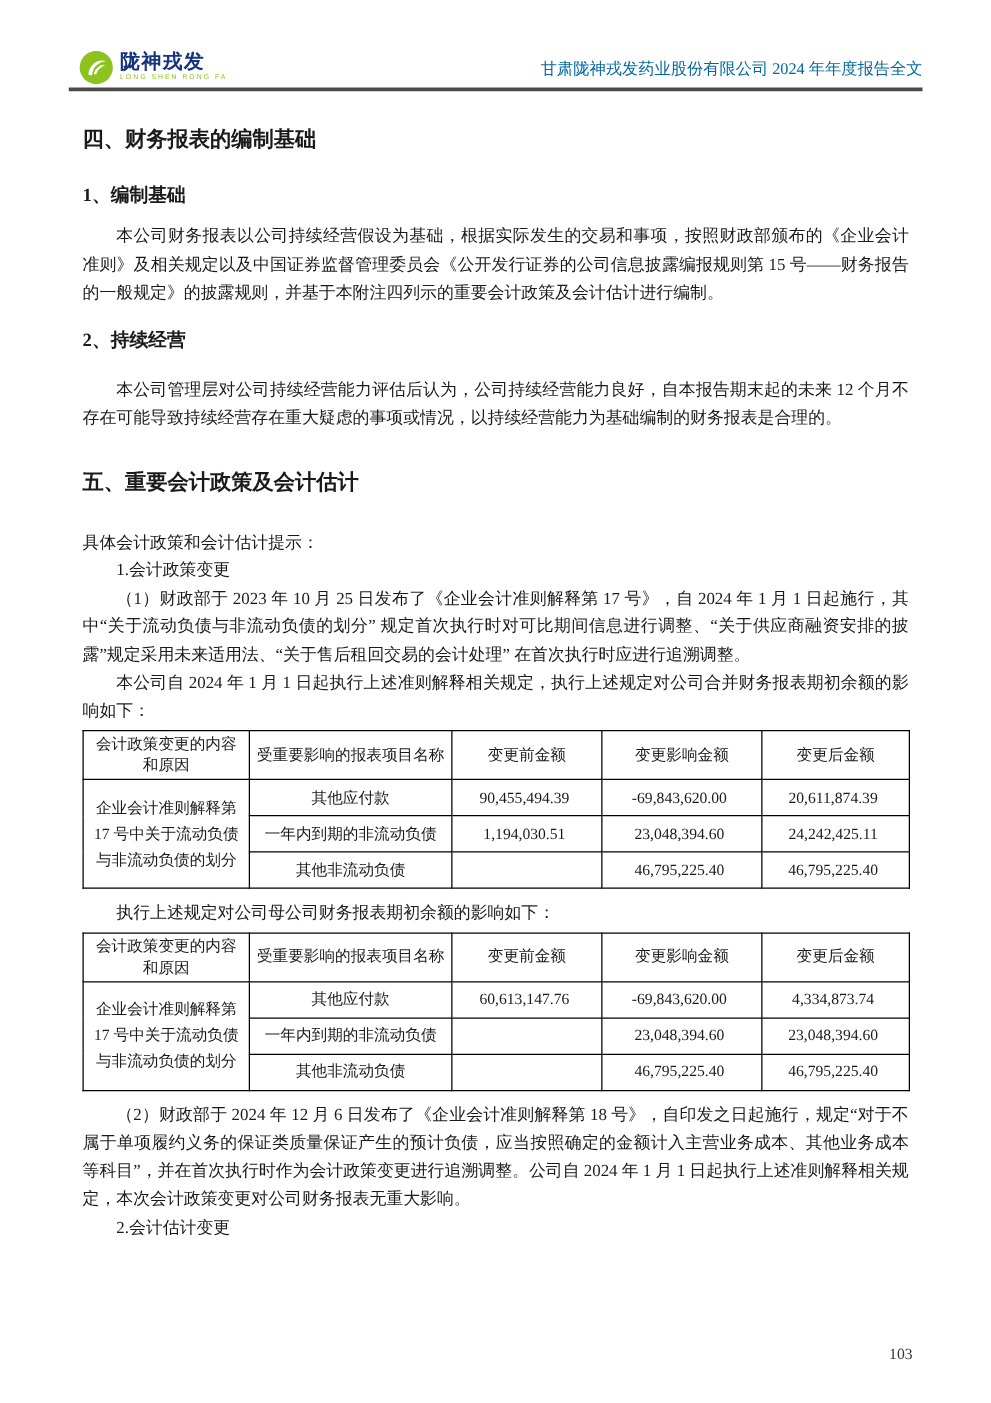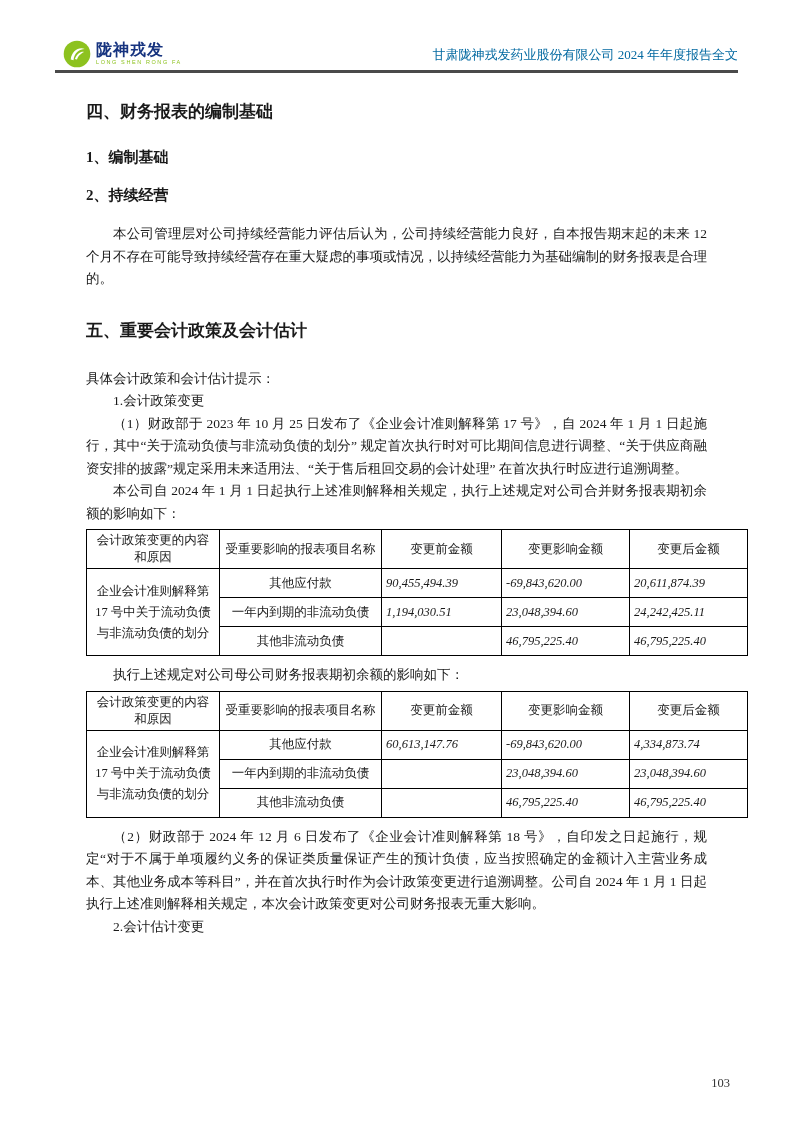--- a/index.html
+++ b/index.html
@@ -47,21 +47,21 @@
     letter-spacing: 1.6px;
     margin-top: 2px;
   }
   .hdr-title {
     font-size: 13px;
     color: #0369a1;
     padding-bottom: 6px;
   }
   
   .content {
-    padding: 0 86px;
+    padding: 0 66px;
     font-size: 13.5px;
     line-height: 22.5px;
     text-align: justify;
   }
   .h-major {
     font-size: 17px;
     font-weight: bold;
     line-height: 23px;
     text-align: left;
   }
@@ -96,23 +96,22 @@
     text-align: center;
     vertical-align: middle;
     overflow: hidden;
   }
   table.policy th {
     font-weight: normal;
     height: 38px;
   }
   table.policy td { height: 29px; }
   table.policy td.num {
-    text-align: left;
+    text-align: center;
     padding-right: 8px;
-    font-style: italic;
   }
   table.policy td.reason {
     text-align: center;
     padding: 2px 6px;
     line-height: 21px;
   }
   col.c1 { width: 133px; }
   col.c2 { width: 162px; }
   col.c3 { width: 120px; }
   col.c4 { width: 128px; }
@@ -144,20 +143,21 @@
       </div>
     </div>
     <div class="hdr-title">甘肃陇神戎发药业股份有限公司 2024 年年度报告全文</div>
   </header>
 
   <main class="content">
 
     <h1 class="h-major h-sec4">四、财务报表的编制基础</h1>
 
     <h2 class="h-minor">1、编制基础</h2>
+    <p class="indent p-basis">本公司财务报表以公司持续经营假设为基础，根据实际发生的交易和事项，按照财政部颁布的《企业会计准则》及相关规定以及中国证券监督管理委员会《公开发行证券的公司信息披露编报规则第 15 号——财务报告的一般规定》的披露规则，并基于本附注四列示的重要会计政策及会计估计进行编制。</p>
 
     <h2 class="h-minor h-goingconcern">2、持续经营</h2>
     <p class="indent p-going">本公司管理层对公司持续经营能力评估后认为，公司持续经营能力良好，自本报告期末起的未来 12 个月不存在可能导致持续经营存在重大疑虑的事项或情况，以持续经营能力为基础编制的财务报表是合理的。</p>
 
     <h1 class="h-major h-sec5">五、重要会计政策及会计估计</h1>
 
     <p class="p-intro">具体会计政策和会计估计提示：</p>
     <p class="indent">1.会计政策变更</p>
     <p class="indent">（1）财政部于 2023 年 10 月 25 日发布了《企业会计准则解释第 17 号》，自 2024 年 1 月 1 日起施行，其中“关于流动负债与非流动负债的划分” 规定首次执行时对可比期间信息进行调整、“关于供应商融资安排的披露”规定采用未来适用法、“关于售后租回交易的会计处理” 在首次执行时应进行追溯调整。</p>
     <p class="indent">本公司自 2024 年 1 月 1 日起执行上述准则解释相关规定，执行上述规定对公司合并财务报表期初余额的影响如下：</p>

